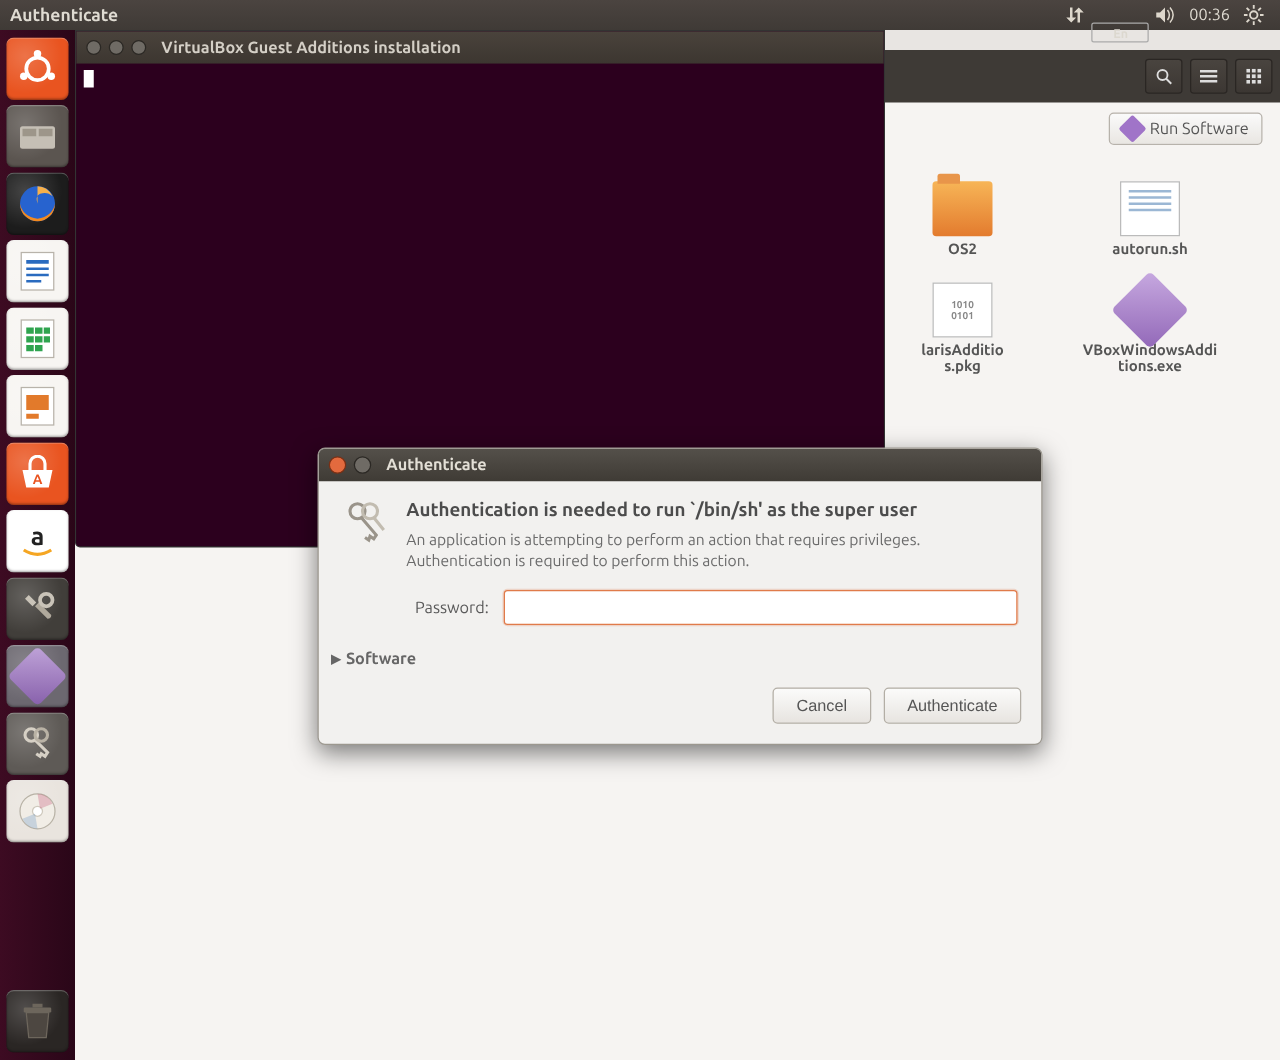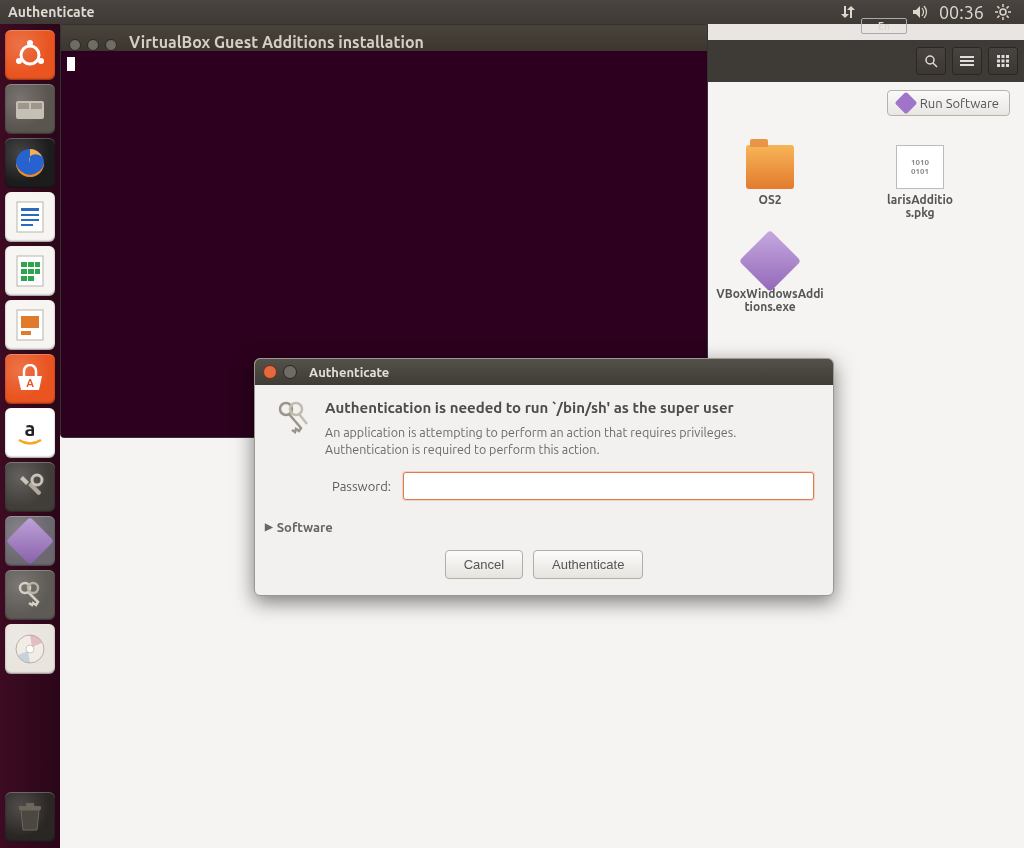--- a/index.html
+++ b/index.html
@@ -34,21 +34,21 @@
   justify-content: center;
   width: 26px; height: 24px;
   color: #dcd8cf;
 }
 .menubar .ind.lang {
   border:1px solid #aaa;
   height:16px; width:46px;
   border-radius:2px;
   font-size:10px; font-weight:bold;margin-top:28px;
 }
-.menubar .clock { font-size: 18px; padding: 0 6px; }
+.menubar .clock { font-size: 13px; padding: 0 6px; }
 
 
 .launcher {
   position: absolute;
   top: 24px; left: 0; bottom: 0;
   width: 60px;
   background: linear-gradient(to right, #3d0b22 0%, #2a0618 100%);
   padding: 6px 4px;
   display: flex;
   flex-direction: column;
@@ -126,22 +126,22 @@
   top: 0; left: 0;
   width: 648px; height: 414px;
   background: #2c001e;
   border: 1px solid #333;
   border-radius: 0 0 4px 4px;
   overflow:hidden;
 }
 .terminal .titlebar {
   height: 26px;
   background: linear-gradient(#4a433c,#3c3630);
-  display:flex;align-items:flex-end;gap:6px;padding:0 8px;
-  color:#d4cfc6; font-weight:bold; font-size:16px;
+  display:flex;align-items:center;gap:6px;padding:0 8px;
+  color:#d4cfc6; font-weight:bold; font-size:13px;
 }
 .wbtn { width:12px;height:12px;border-radius:50%;background:#6f6b65;border:1px solid #2b2824;}
 .terminal .body {
   padding: 4px 6px; color:#eee; font-family: "Ubuntu Mono", monospace;
   background:#2c001e; height: calc(100% - 26px);
 }
 .cursor { display:inline-block;width:8px;height:14px;background:#fff;vertical-align:middle;}
 
 
 .dialog {
@@ -172,21 +172,21 @@
   flex:1; height:28px; border:1px solid #e07b4a; border-radius:3px;
   padding:0 6px; font-size:13px; outline:none;
   box-shadow: 0 0 0 1px rgba(224,123,74,.25);
 }
 .dialog .details {
   padding: 4px 18px 10px 10px; font-size:13px;color:#666; font-weight:bold;
   display:flex;align-items:center;gap:4px;cursor:pointer;
 }
 .dialog .details .tri { font-size:10px;}
 .dialog .buttons {
-  display:flex; justify-content:center; gap:10px; padding: 6px 16px 16px;
+  display:flex; justify-content:flex-end; gap:10px; padding: 6px 16px 16px;
 }
 .dialog button {
   padding:6px 18px; font-size:13px;border-radius:4px;
   background:linear-gradient(#fbfbfa,#e7e4e0);
   border:1px solid #b3aea5; color:#555;
 }
 </style>
 </head>
 <body>
 
@@ -361,20 +361,24 @@
     <div class="run-software">
       <div class="dia"></div>
       <span>Run Software</span>
     </div>
     <div class="file-grid">
       <div class="file-item">
         <div class="ficon folder-icon"></div>
         <span>OS2</span>
       </div>
       <div class="file-item">
+        <div class="ficon txt-icon"></div>
+        <span>autorun.sh</span>
+      </div>
+      <div class="file-item">
         <div class="ficon pkg-icon">1010<br>0101</div>
         <span style="white-space:pre-line">larisAdditio
 s.pkg</span>
       </div>
       <div class="file-item">
         <div style="display:flex;align-items:center;justify-content:center;width:48px;height:44px;margin-bottom:4px">
             <div class="dia-icon"></div>
           </div>
         <span style="white-space:pre-line">VBoxWindowsAddi
 tions.exe</span>

